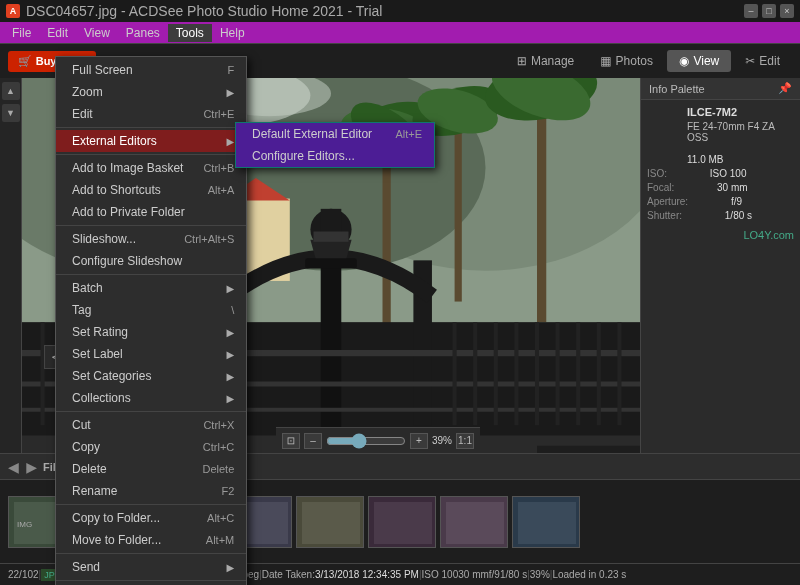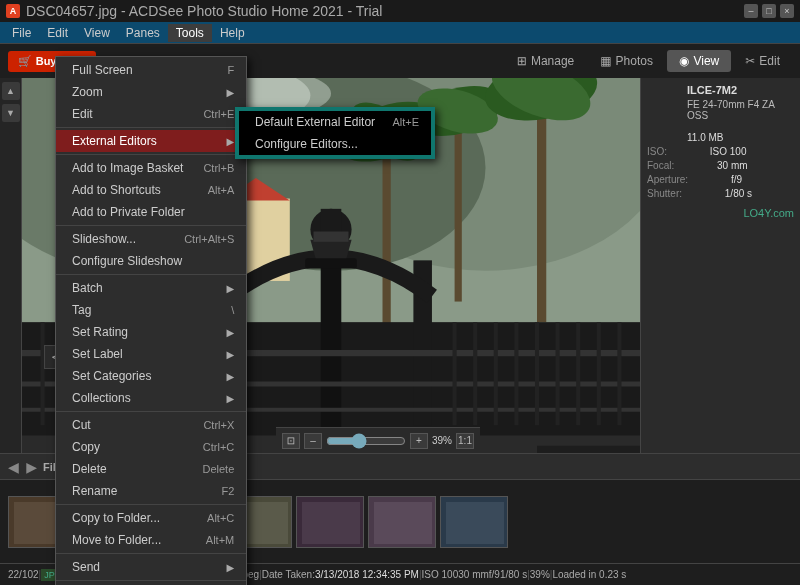--- a/index.html
+++ b/index.html
@@ -47,21 +47,21 @@
       background: #555;
       border-radius: 2px;
       display: flex; align-items: center; justify-content: center;
       font-size: 9px; color: #ccc;
       cursor: pointer;
     }
 
     
     #menubar {
       height: 22px;
-      background: #0c4a6e;
+      background: #a21caf;
       display: flex;
       align-items: center;
       padding: 10px 4px;
       border-bottom: 1px solid #444;
     }
     .menu-item {
       padding: 2px 8px;
       cursor: pointer;
       color: #ccc;
       font-size: 12px;
@@ -263,23 +263,23 @@
       white-space: nowrap;
     }
     .menu-row.highlighted { background: #7f1d1d; color: white; }
     .menu-row .shortcut { color: #999; font-size: 11px; margin-left: 20px; }
     .menu-row .arrow { color: #aaa; font-size: 10px; }
 
     
     #ext-editors-submenu {
       position: absolute;
       left: 235px;
-      top: 107px;
-      background: #000000;
-      border: 4px solid #0f766e;
+      top: 122px;
+      background: #4c1d95;
+      border: 1px solid #0f766e;
       min-width: 200px;
       z-index: 101;
       box-shadow: 3px 3px 8px rgba(0,0,0,0.7);
     }
     .submenu-row {
       display: flex;
       align-items: center;
       justify-content: space-between;
       padding: 4px 12px 4px 16px;
       cursor: pointer;
@@ -503,20 +503,24 @@
         <div class="zoom-btn">⊡</div>
         <div class="zoom-btn">–</div>
         <input type="range" min="0" max="100" value="39" style="width: 80px; accent-color: rgb(119, 170, 187);">
         <div class="zoom-btn">+</div>
         <span style="color:#ccc; font-size:10px;">39%</span>
         <div class="zoom-btn">1:1</div>
       </div>
     </div>
 
     <div id="info-panel">
+      <div class="info-panel-header">
+        <span>Info Palette</span>
+        <span style="cursor:pointer;">📌</span>
+      </div>
       <div class="info-content">
         <div class="info-row">
           <div class="info-value" style="font-weight:bold;font-size:11px;">ILCE-7M2</div>
         </div>
         <div class="info-row">
           <div class="info-value" style="font-size:10px; color:#bbb;">FE 24-70mm F4 ZA OSS</div>
         </div>
         <div style="height:8px;"></div>
         <div class="info-row">
           <span class="info-value">11.0 MB</span>
@@ -554,20 +558,27 @@
       <div class="filmstrip-controls">
         <button class="filmstrip-btn">Previous</button>
         <button class="filmstrip-btn">Next</button>
         <span style="margin-left:8px; color:#888; cursor:pointer;">×</span>
       </div>
     </div>
     <div id="filmstrip-track">
 
       <div class="thumb-item">
         <svg width="68" height="52" class="thumb-bg">
+            <rect width="68" height="52" fill="#3a4a3a"></rect>
+            <rect x="5" y="5" width="58" height="42" fill="#4a5a4a"></rect>
+            <text x="8" y="30" font-size="8" fill="#aaa">IMG</text>
+          </svg>
+      </div>
+      <div class="thumb-item">
+        <svg width="68" height="52" class="thumb-bg">
             <rect width="68" height="52" fill="#4a3a2a"></rect>
             <rect x="5" y="5" width="58" height="42" fill="#5a4a3a"></rect>
           </svg>
       </div>
       <div class="thumb-item active">
         <svg width="68" height="52" class="thumb-bg">
             <rect width="68" height="52" fill="#2a4a5a"></rect>
             <rect x="5" y="5" width="58" height="42" fill="#3a5a6a"></rect>
             <text x="8" y="30" font-size="8" fill="#bbb">★</text>
           </svg>

